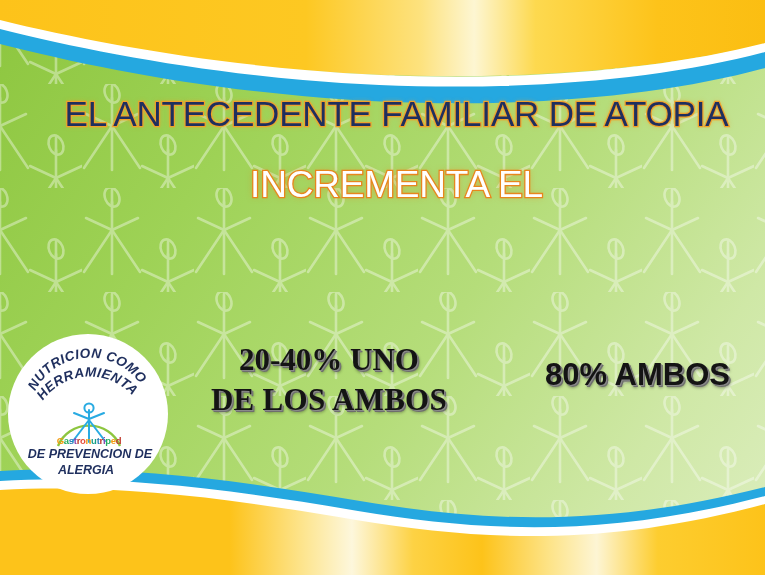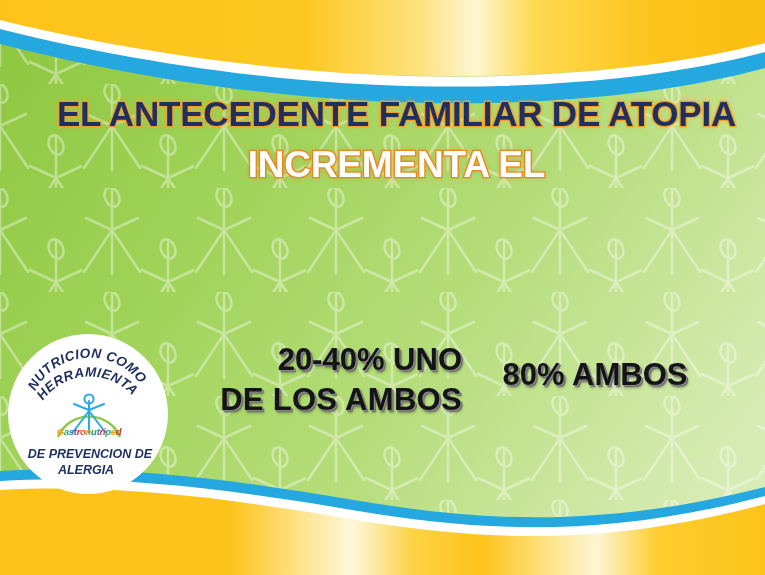--- a/index.html
+++ b/index.html
@@ -52,35 +52,35 @@
   
   .headlines {
     position: absolute;
     left: 0;
     top: 96px;
     width: 765px;
     text-align: center;
   }
   .hl {
     margin: 0;
-    font-weight: bold;
+    font-weight: normal;
     letter-spacing: -0.2px;
     line-height: 1.04;
     white-space: nowrap;
     padding-left: 28px;
   }
   .hl-1 {
     font-size: 35px;
     color: #1f2f5e;
     -webkit-text-stroke: 2.4px #f0a22c;
     paint-order: stroke fill;
     text-shadow: 0 0 5px rgba(240,162,44,0.75);
   }
   .hl-2 {
-    margin-top: 14px;
+    margin-top: 34px;
     font-size: 37px;
     color: #ffffff;
     -webkit-text-stroke: 2.6px #e8871e;
     paint-order: stroke fill;
     text-shadow: 0 0 6px rgba(232,135,30,0.6);
   }
   .hl-3 {
     margin-top: 44px;
     font-size: 36px;
     color: #9c2d1c;
@@ -98,27 +98,28 @@
     line-height: 1.28;
     text-shadow:
       1px 1px 0 #8a8a8a,
       2px 2px 0 #6e6e6e,
       2px 3px 3px rgba(0,0,0,0.35);
   }
   .stat-left {
     left: 196px;
     top: 340px;
     width: 266px;
-    text-align: right;
+    text-align: center;
+    font-family: Liberation Serif, serif;
   }
   .stat-right {
-    left: 472px;
+    left: 484px;
     top: 355px;
     width: 246px;
-    text-align: center;
+    text-align: right;
   }
   .stat .line { display: block; white-space: nowrap; }
   .stat-left .line-2 { letter-spacing: 0.3px; }
 
   
   .logo {
     position: absolute;
     left: 8px;
     top: 334px;
     width: 160px;
@@ -127,24 +128,23 @@
   .logo-disc {
     position: absolute;
     inset: 0;
     border-radius: 50%;
     background: #ffffff;
   }
   .logo svg { position: absolute; inset: 0; }
   .logo-mark {
     position: absolute;
     left: 46px;
-    top: 57px;
+    top: 66px;
     width: 70px;
     height: 48px;
-    font-style: italic;
   }
   .wordmark {
     position: absolute;
     left: 0;
     bottom: 2px;
     width: 70px;
     text-align: center;
     font-size: 9.5px;
     font-weight: bold;
     letter-spacing: -0.3px;

